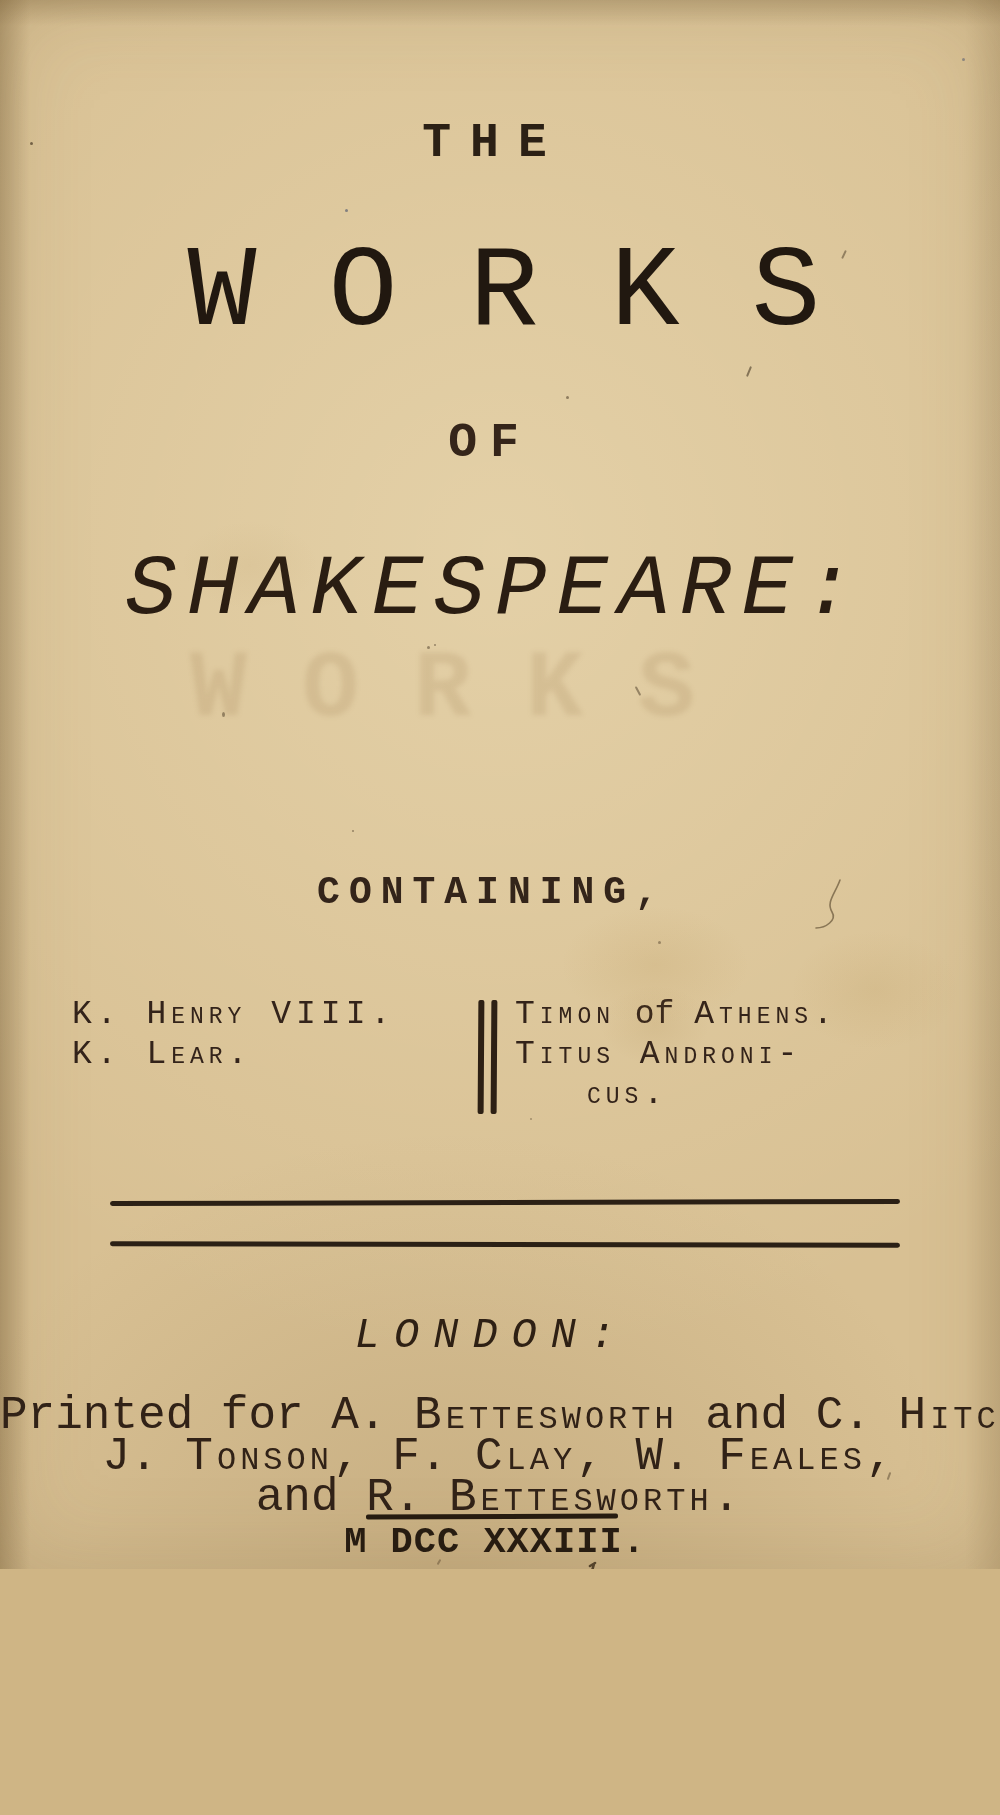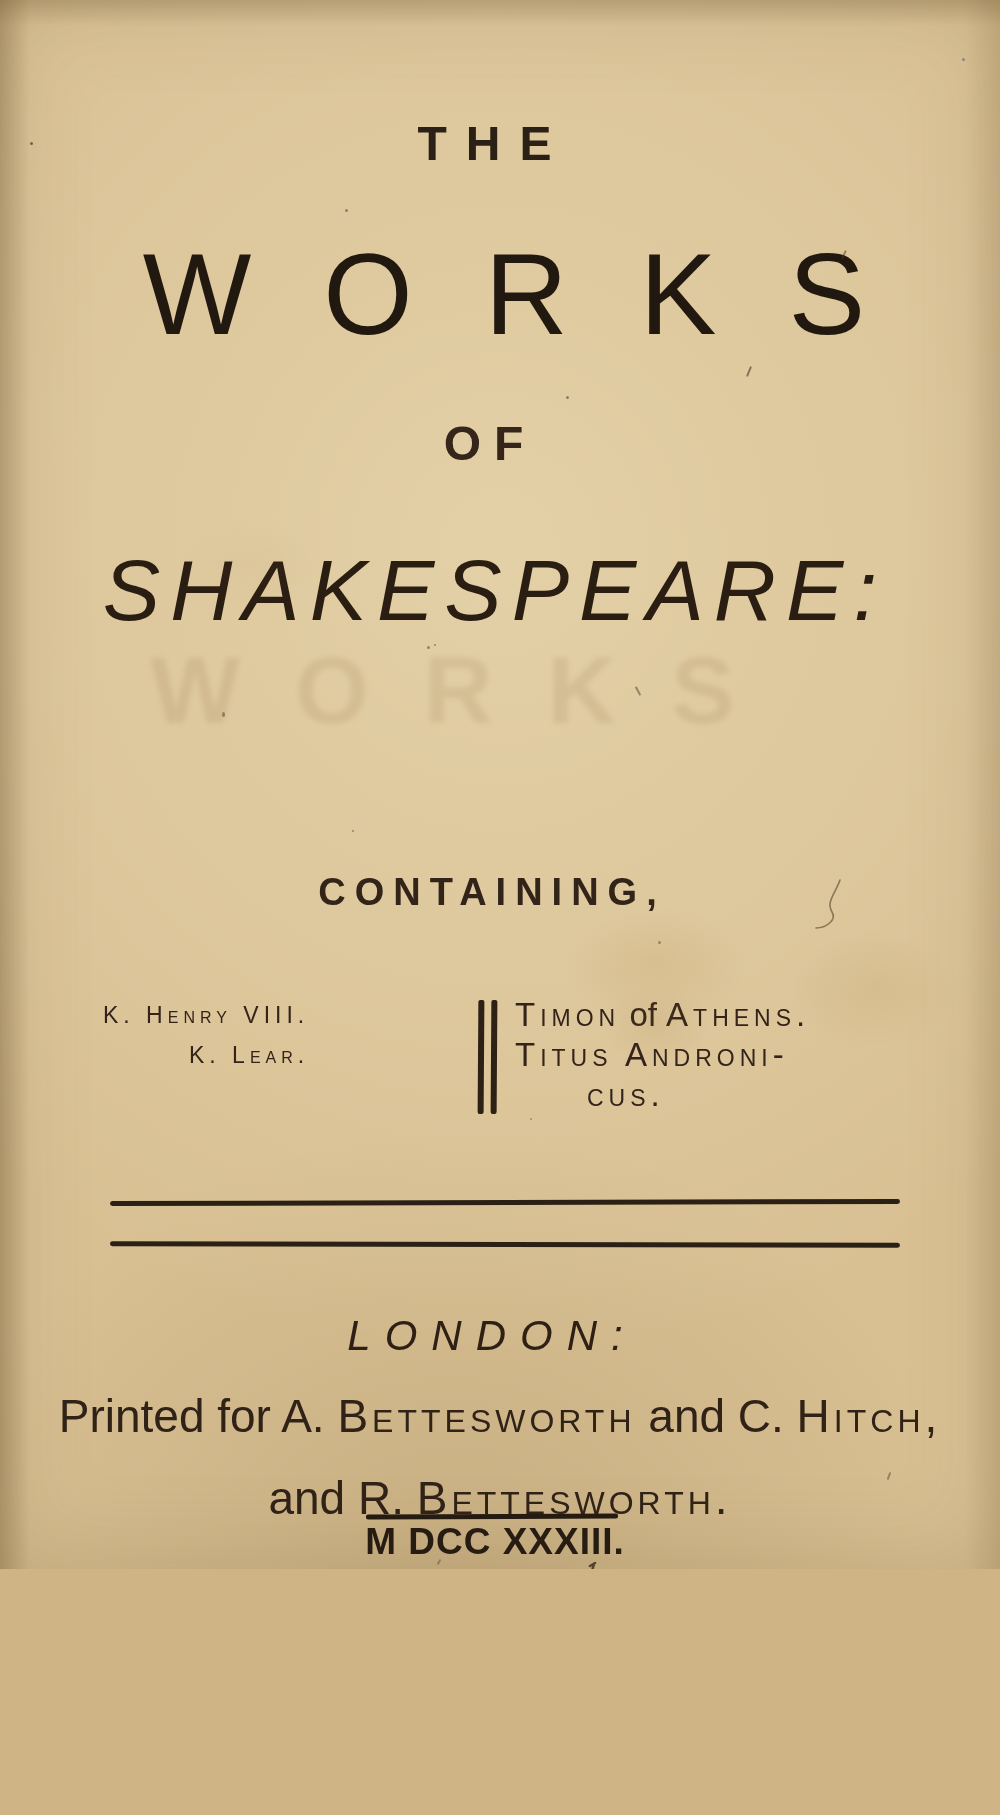--- a/index.html
+++ b/index.html
@@ -1,20 +1,20 @@
 <!DOCTYPE html>
 <html><head>
 <meta charset="utf-8">
 <style>
   html,body{margin:0;padding:0;background:#cfb585;}
   .page{
     position:relative;
     width:1000px;height:1569px;
     overflow:hidden;
-    font-family:Liberation Sans, sans-serif;
+    font-family:Liberation Mono, monospace;
     color:#2a1e13;
     background-color:#d8c093;
     background-image:
       radial-gradient(ellipse 120% 80% at 50% 35%, rgba(255,246,214,.30), rgba(255,246,214,0) 65%),
       radial-gradient(ellipse 90% 50% at 45% 102%, rgba(120,92,50,.18), rgba(120,92,50,0) 60%),
       linear-gradient(90deg, rgba(104,80,42,.34) 0px, rgba(104,80,42,0) 30px, rgba(104,80,42,0) 965px, rgba(104,80,42,.16) 1000px),
       linear-gradient(180deg, rgba(110,86,46,.30) 0px, rgba(110,86,46,0) 26px, rgba(110,86,46,0) 1760px, rgba(104,80,42,.22) 1815px);
     box-shadow: inset 0 0 90px rgba(118,92,48,.22);
   }
   .line{position:absolute;left:0;width:100%;text-align:center;white-space:nowrap;}
@@ -23,21 +23,21 @@
   .of        {top:416px; font-size:48px; letter-spacing:13px; transform:translateX(-10px); font-weight:bold; color:#35251a;}
   .author    {top:541px; font-size:86px; font-style:italic; letter-spacing:10px; transform:translateX(-5px); color:#2a1d12;}
   .volume    {top:719px; font-size:55px; letter-spacing:11px; color:#2e2013;}
   .volume .lc{letter-spacing:2px;}
   .containing{top:871px; font-size:38px; font-weight:bold; letter-spacing:9px; transform:translateX(-8px); color:#33241a;}
   .ghost{
     top:636px; font-size:95px; letter-spacing:55px; transform:translateX(-30px);
     color:rgba(130,92,44,.13); filter:blur(2.5px); font-weight:bold;
   }
   .sc{font-variant:small-caps; letter-spacing:5px;}
-  .plays-left{position:absolute; left:103px; top:995px; font-size:23px; line-height:40px; color:#33231a;text-align:right;}
+  .plays-left{position:absolute; left:72px; top:995px; font-size:33px; line-height:40px; color:#33231a;}
   .plays-right{position:absolute; left:515px; top:995px; font-size:33px; line-height:40px; color:#33231a;}
   .plays-right .indent{padding-left:72px;}
   .vrule{position:absolute; background:#2d2014; width:6px; height:114px; top:1000px; border-radius:2px;}
   .vrule.a{left:478px; transform:rotate(.4deg);}
   .vrule.b{left:491px; transform:rotate(.4deg);}
   .hrule{position:absolute; left:110px; width:790px; height:5px; background:#2b2015; border-radius:3px;}
   .hrule.top{top:1200px; transform:rotate(-.15deg);}
   .hrule.bot{top:1242px; transform:rotate(.12deg);}
   .city      {top:1312px; font-size:42px; font-style:italic; letter-spacing:14px; transform:translateX(-8px); color:#2e2014;}
   .imprint   {font-size:46px; line-height:41px; color:#31221762; color:#312217;}
@@ -84,20 +84,21 @@
     <div class="sc indent">cus.</div>
   </div>
 
   <div class="hrule top"></div>
   <div class="hrule bot"></div>
 
   <div class="line city">LONDON:</div>
 
   <div class="line imprint imp1"><span>Printed for A. </span><span class="sc">Bettesworth</span><span> and C. </span><span class="sc">Hitch,</span></div>
 
+  <div class="line imprint imp2"><span>J. </span><span class="sc">Tonson,</span><span> F. </span><span class="sc">Clay,</span><span> W. </span><span class="sc">Feales,</span></div>
 
   <div class="line imprint imp3"><span>and R. </span><span class="sc">Bettesworth.</span></div>
 
   <div class="daterule"></div>
   <div class="line year">M DCC XXXIII.</div>
 
   <svg class="squig" style="left:802px;top:878px;" width="50" height="58" viewBox="0 0 50 58">
     <path d="M38,2 C33,16 24,24 30,34 C35,42 24,50 14,50" fill="none" stroke="rgba(70,52,30,.55)" stroke-width="1.6" stroke-linecap="round"></path>
   </svg>
 

